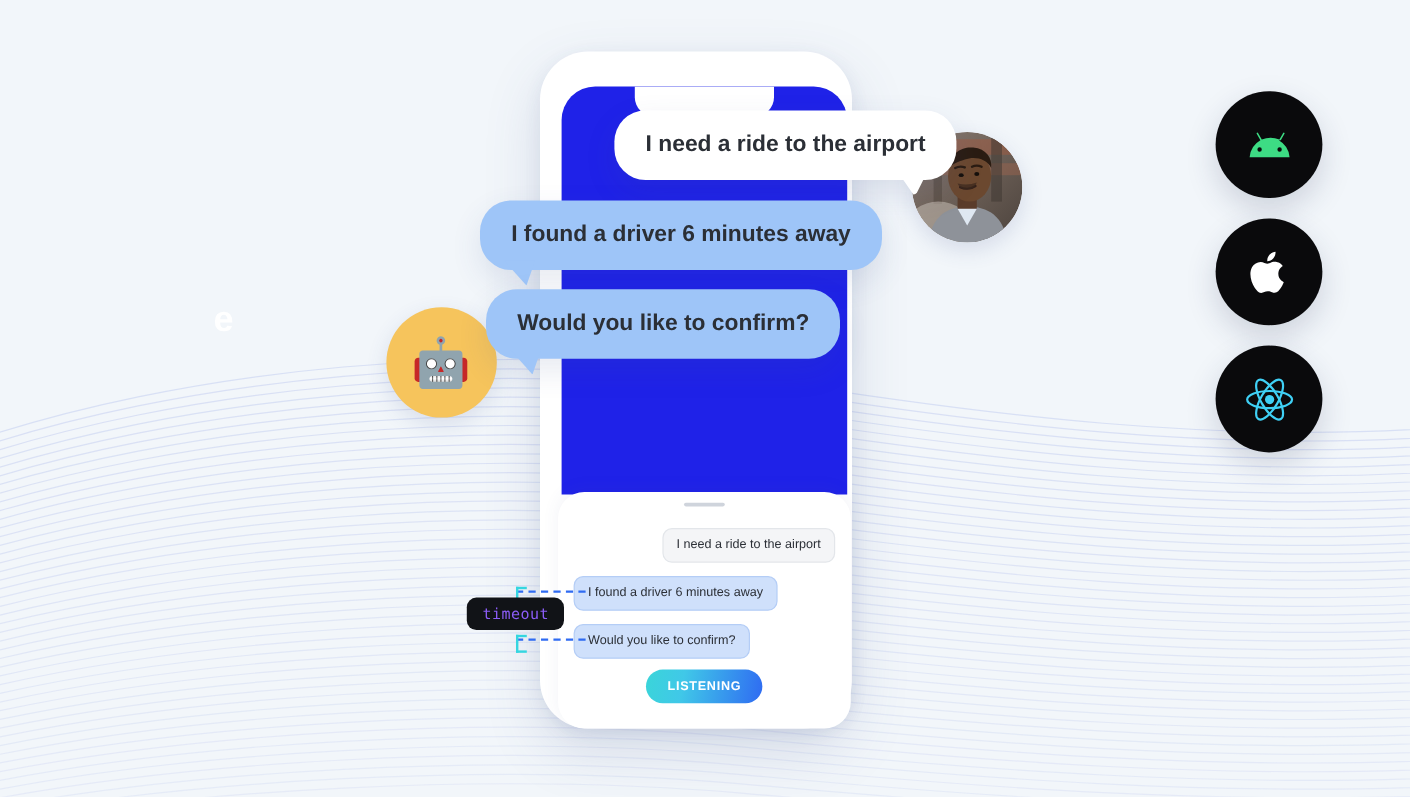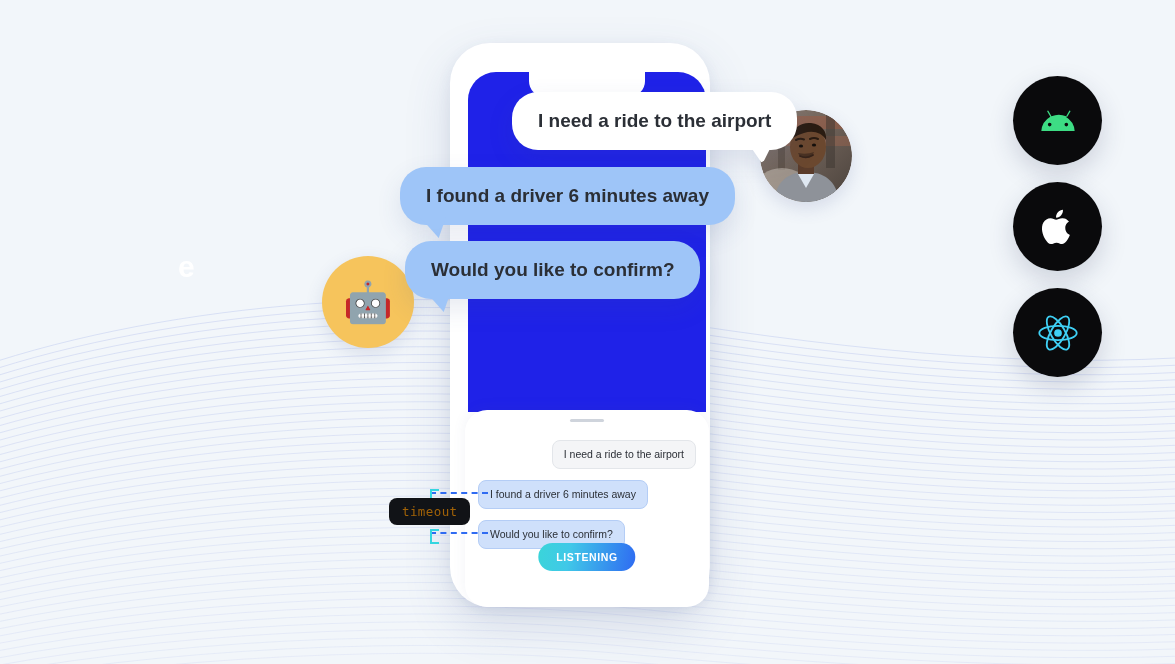--- a/index.html
+++ b/index.html
@@ -121,41 +121,41 @@
   }
   .mini-bubble.bot {
     background: #cfe0fb;
     border: 1px solid #b4cdf6;
   }
 
   #listen-btn {
     position: absolute;
     left: 50%;
     transform: translateX(-50%);
-    top: 133px;
+    top: 148px;
     padding: 8px 18px;
     border: none;
     border-radius: 20px;
     color: #ffffff;
     font-size: 10.5px;
     font-weight: 700;
     letter-spacing: 0.6px;
     background: linear-gradient(100deg, #3ad5d9 0%, #40c8e8 32%, #2f6bf2 100%);
     cursor: pointer;
     font-family: "Liberation Sans", sans-serif;
   }
 
   
   #timeout-chip {
     position: absolute;
     left: 389px;
     top: 498px;
     padding: 6px 13px;
     background: #111317;
-    color: #a16207;
+    color: #8b5cf6;
     border-radius: 8px;
     font-family: "DejaVu Sans Mono", monospace;
     font-size: 12.5px;
     letter-spacing: 0.4px;
     z-index: 8;
   }
 
   .dash-line {
     position: absolute;
     left: 430px;

